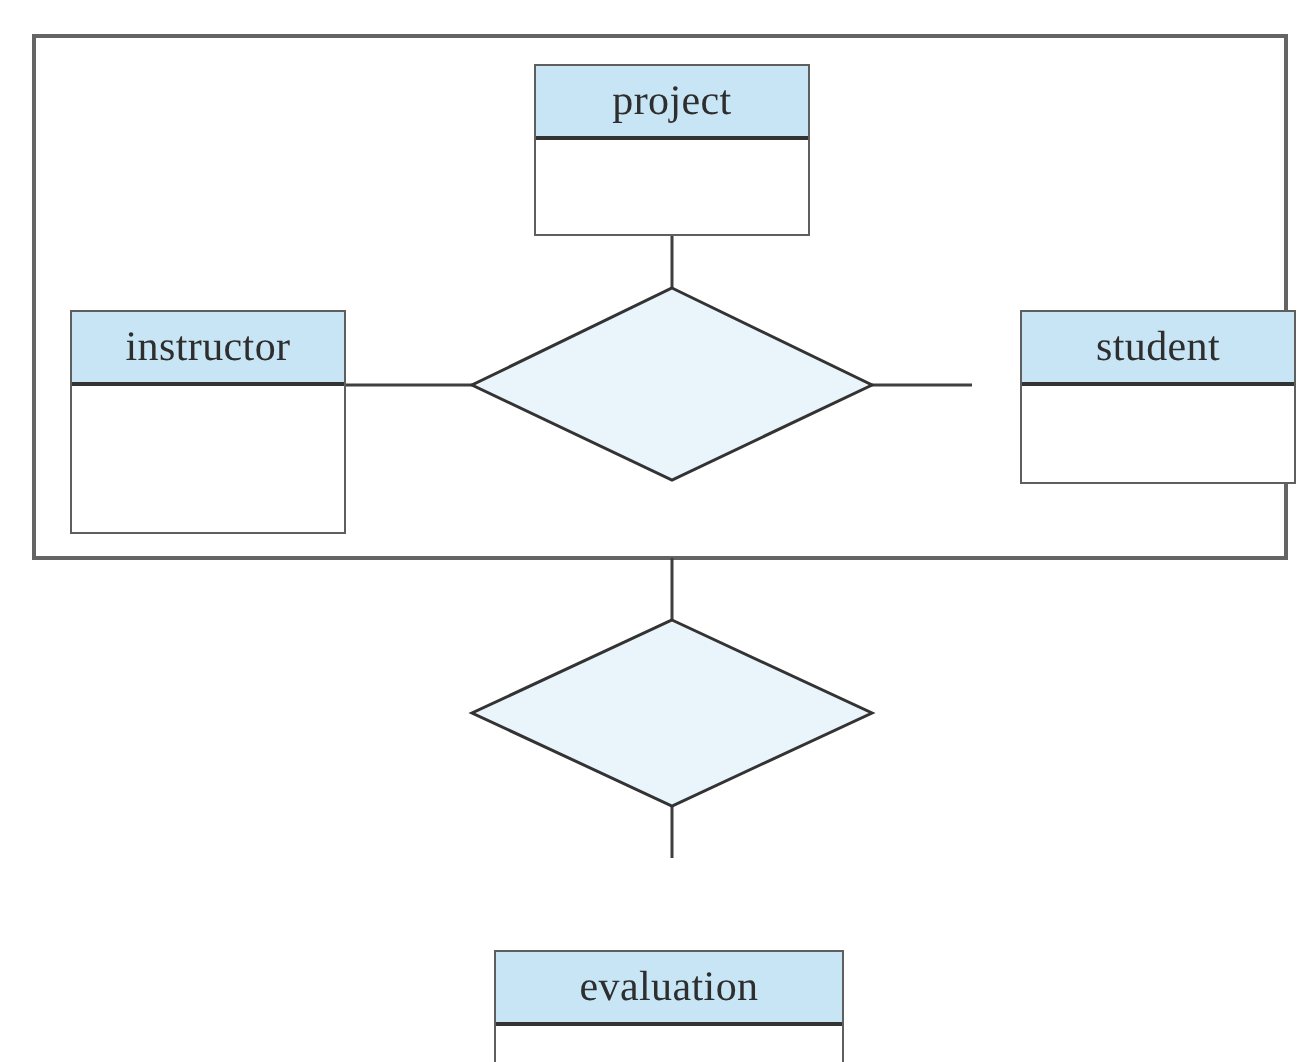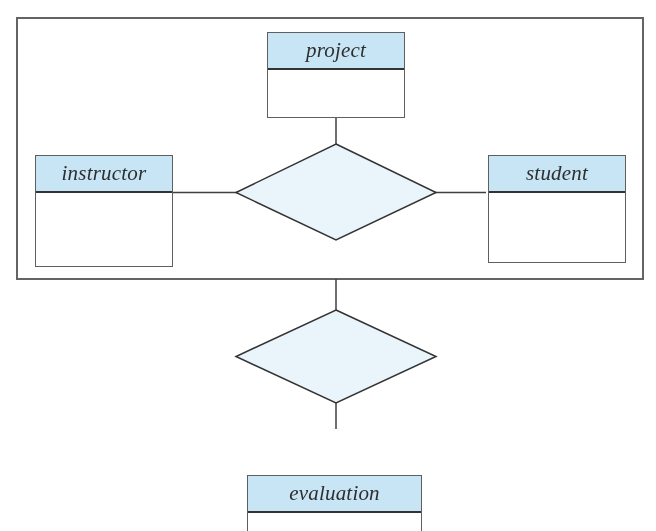--- a/index.html
+++ b/index.html
@@ -41,21 +41,20 @@
   .entity-header {
     box-sizing: border-box;
     height: 37px;
     background: var(--entity-header-fill, #c7e5f5);
     border-bottom: 2px solid var(--divider, #333333);
     display: flex;
     align-items: center;
     justify-content: center;
   }
   .entity-label, .diamond-label {
-    font-style: italic;
     font-size: 21px;
     color: var(--text, #2e2e2e);
     letter-spacing: 0.2px;
     white-space: nowrap;
   }
   .diamond-label {
     position: absolute;
     transform: translate(-50%, -50%);
   }
   .entity-body { height: calc(100% - 37px); background: #ffffff; }
@@ -86,21 +85,21 @@
     <div class="entity-body"></div>
   </div>
 
   <div class="entity" style="left:35px; top:155px; width:138px; height:112px;">
     <div class="entity-header">
       <span class="entity-label">instructor</span>
     </div>
     <div class="entity-body"></div>
   </div>
 
-  <div class="entity" style="left:488px; top:155px; width:138px; height:108px;">
+  <div class="entity" style="left:510px; top:155px; width:138px; height:87px;">
     <div class="entity-header">
       <span class="entity-label">student</span>
     </div>
     <div class="entity-body"></div>
   </div>
 
   <div class="entity" style="left:247px; top:428px; width:175px; height:85px;margin-top:47px;">
     <div class="entity-header">
       <span class="entity-label">evaluation</span>
     </div>

